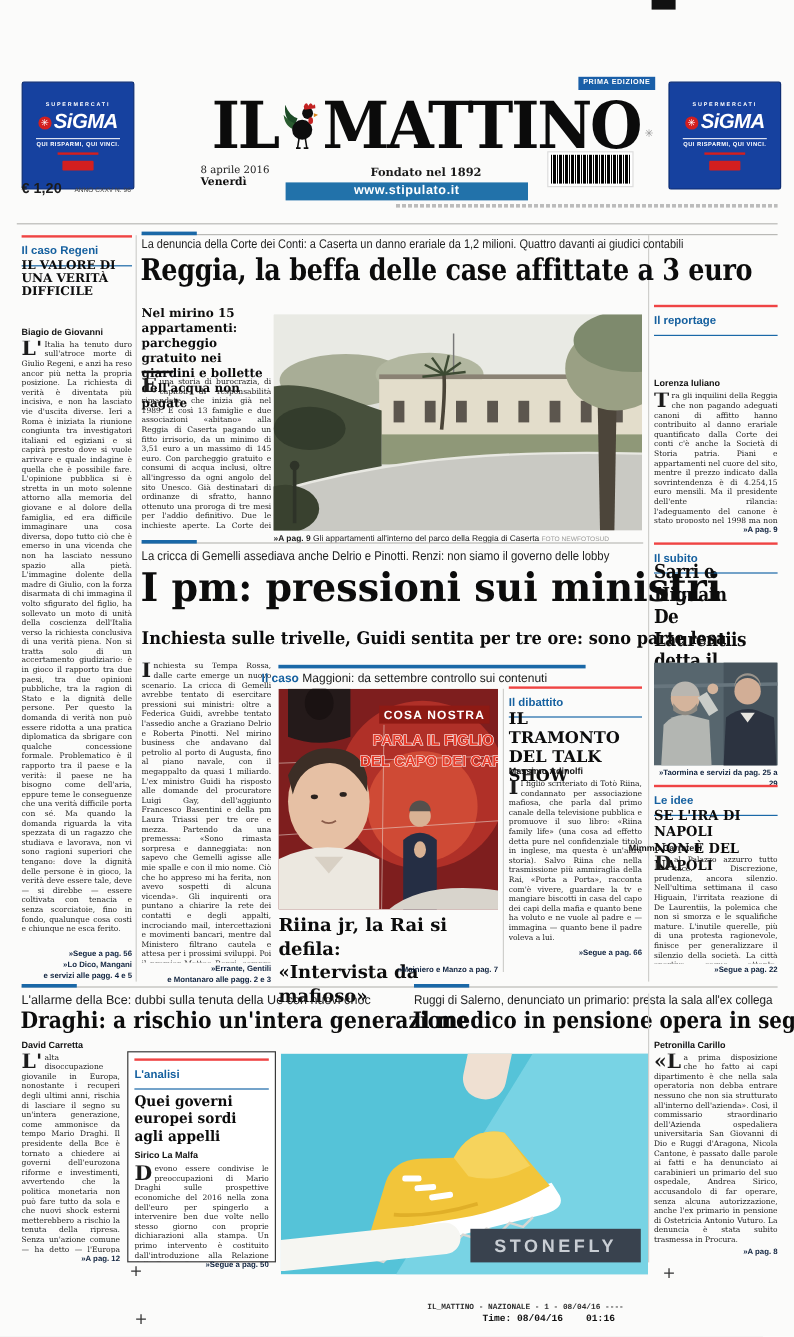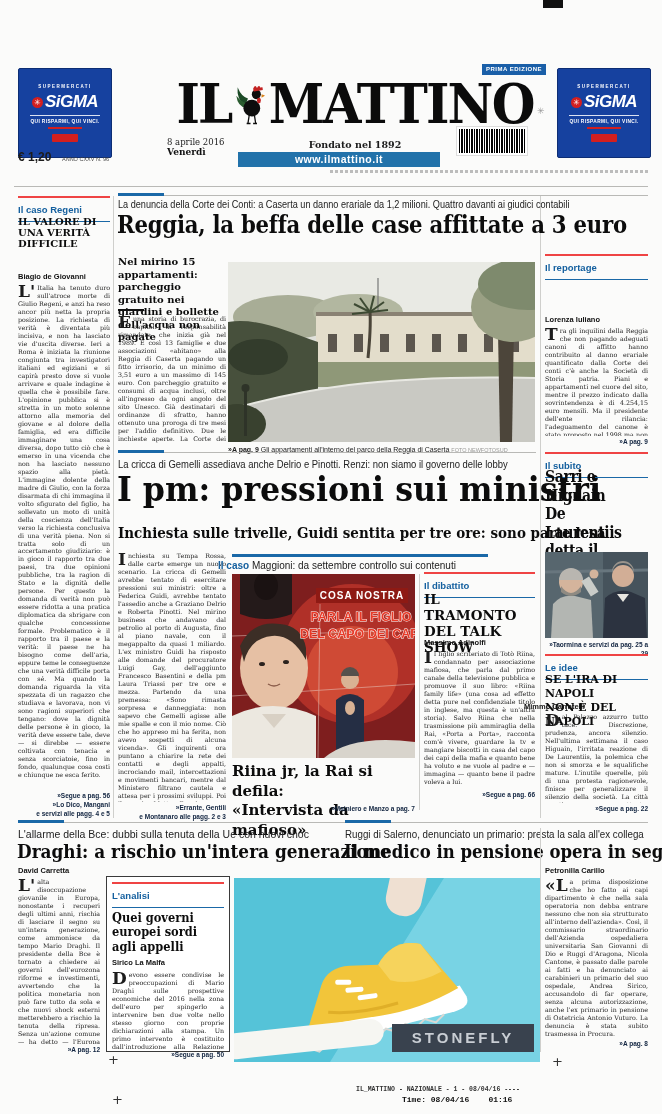--- a/index.html
+++ b/index.html
@@ -100,21 +100,21 @@
   <div class="abs" style="left:167px;top:137px">
     <div style="font:8.5px 'DejaVu Serif',serif;color:#222">8 aprile 2016</div>
     <div style="font:bold 9px 'DejaVu Serif',serif;color:#111">Venerdì</div>
   </div>
   <div class="abs" style="left:300px;top:139px;width:110px;text-align:center;font:bold 9.5px 'DejaVu Serif',serif">Fondato nel 1892</div>
 
   <div class="abs" style="left:456px;top:126px;width:66px;background:#fff;border:1px solid #ddd;padding:2px">
     <div class="bars"></div>
   </div>
 
-  <div class="abs webbar" style="left:238px;top:152px;width:202px;height:15px">www.ilmattino.it</div>
+  <div class="abs webbar" style="left:238px;top:152px;width:202px;height:15px">www.stipulato.it</div>
 
   <div class="abs" style="left:18px;top:150px;font:bold 12px 'Liberation Sans',sans-serif">€ 1,20</div>
   <div class="abs" style="left:62px;top:156px;font:5.5px 'Liberation Sans',sans-serif;color:#444">ANNO CXXV N. 96</div>
 
   <div class="abs fineprint" style="left:330px;top:170px;width:318px"></div>
   <div class="hline" style="left:14px;top:186px;width:634px"></div>
 
   <div class="abs sech" style="left:18px;top:196px;width:92px">
     <div class="sechl">Il caso Regeni</div>
   </div>

